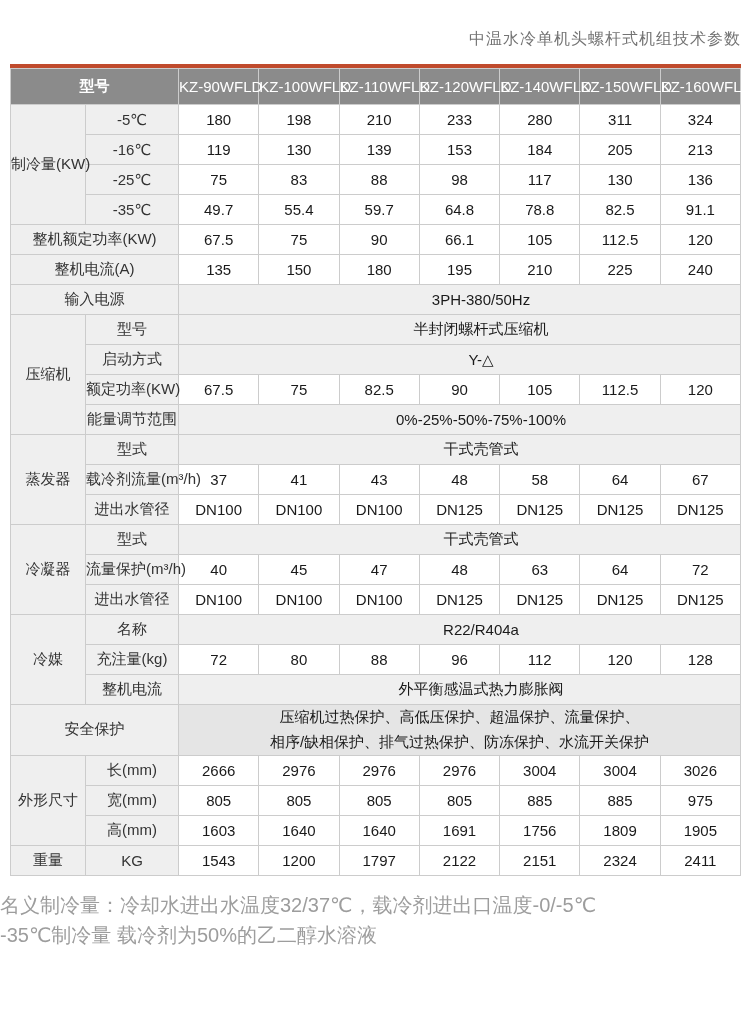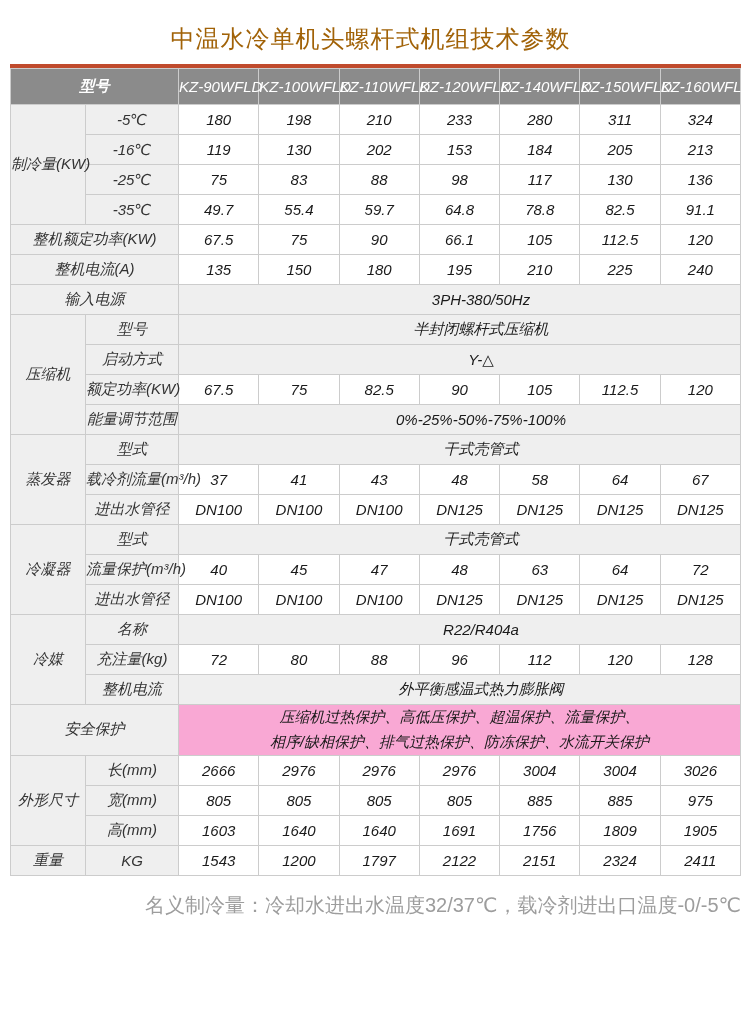--- a/index.html
+++ b/index.html
@@ -6,40 +6,39 @@
   html, body {
     width: 751px; height: 1011px;
     background: #ffffff;
     overflow: hidden;
     font-family: "Liberation Sans", "DejaVu Sans", sans-serif;
   }
   .page { width: 751px; height: 1011px; position: relative; }
 
   .title {
     margin: 22px 10px 0 0;
-    text-align: center;
-    font-size: 24px;
+    text-align: right;
+    font-size: 16px;
     line-height: 34px;
-    color: #a16207;
+    color: #737373;
     letter-spacing: 1px;
     white-space: nowrap;
   }
 
   .accent-bar {
     margin: 8px 10px 0 10px;
     height: 4px;
     background: #c04b2d;
   }
 
   table.spec {
     margin-left: 10px;
     width: 731px;
     border-collapse: collapse;
     table-layout: fixed;
-    font-style: italic;
   }
   table.spec th, table.spec td {
     border: 1px solid #cccccc;
     text-align: center;
     vertical-align: middle;
     font-size: 15px;
     white-space: nowrap;
     overflow: visible;
   }
   
@@ -54,24 +53,24 @@
   thead th.model-label { font-weight: bold; }
 
   
   tbody td { height: 30px; color: #222222; background: #ffffff; }
   td.group, td.lbl, td.wide-lbl, td.span-val {
     background: #efefef;
     color: #333333;
   }
   td.val { font-size: 16px; color: #1a1a1a; }
   td.span-val { font-size: 16px; color: #1a1a1a; padding-left: 43px; }
-  td.safety-val { background: #f9a8d4; height: 40px; font-size: 15px; line-height: 1.65; color: #1a1a1a; }
+  td.safety-val { background: #e5e5e5; height: 40px; font-size: 15px; line-height: 1.65; color: #1a1a1a; }
   .footnote {
     margin: 14px 10px 0 0;
-    text-align: right;
+    text-align: left;
     color: #9d9d9d;
     font-size: 20px;
     line-height: 30px;
     white-space: nowrap;
   }
 </style>
 </head>
 <body>
 
 <div class="page">
@@ -116,21 +115,21 @@
           <td class="val">210</td>
           <td class="val">233</td>
           <td class="val">280</td>
           <td class="val">311</td>
           <td class="val">324</td>
       </tr>
       <tr>
         <td class="lbl">-16℃</td>
         <td class="val">119</td>
           <td class="val">130</td>
-          <td class="val">202</td>
+          <td class="val">139</td>
           <td class="val">153</td>
           <td class="val">184</td>
           <td class="val">205</td>
           <td class="val">213</td>
       </tr>
       <tr>
         <td class="lbl">-25℃</td>
         <td class="val">75</td>
           <td class="val">83</td>
           <td class="val">88</td>
@@ -320,15 +319,16 @@
           <td class="val">2122</td>
           <td class="val">2151</td>
           <td class="val">2324</td>
           <td class="val">2411</td>
       </tr>
     </tbody>
   </table>
 
   <div class="footnote">
     <div>名义制冷量：冷却水进出水温度32/37℃，载冷剂进出口温度-0/-5℃</div>
+    <div>-35℃制冷量  载冷剂为50%的乙二醇水溶液</div>
   </div>
 
 </div>
 
 </body></html>

